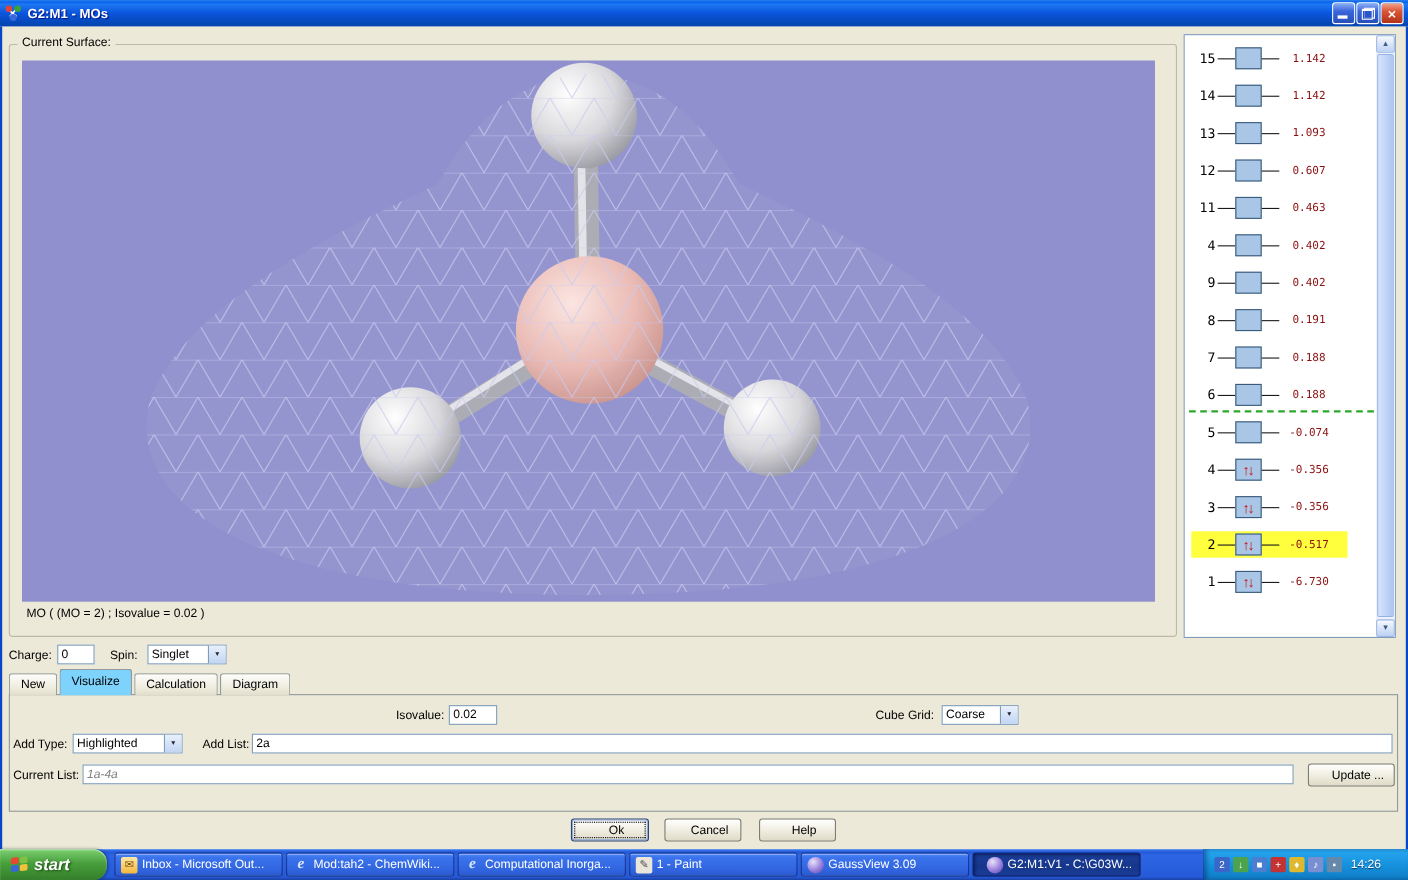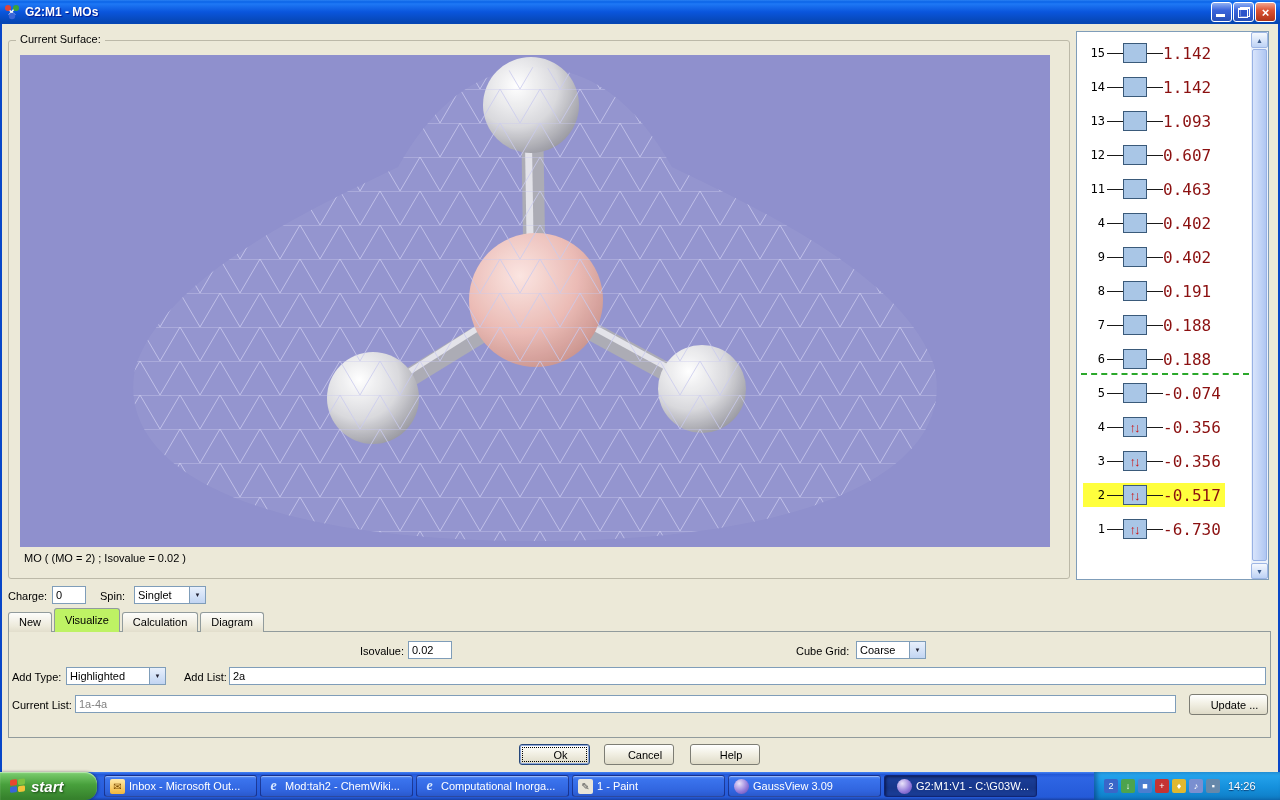--- a/index.html
+++ b/index.html
@@ -39,51 +39,51 @@
   background:#fff; border:1px solid #7F9DB9; }
 .mo-list { position:absolute; left:0; top:0; width:148px; height:547px; overflow:hidden; }
 .mo-row { position:absolute; left:6px; width:146px; height:24px; display:flex; align-items:center; }
 .mo-row.hl { background:#FFFF3D; }
 .mo-num { width:24px; text-align:right; padding-right:2px; font-family:"DejaVu Sans Mono",monospace; font-size:12px; }
 .mo-line { width:16px; height:1px; background:#1a1a1a; }
 .mo-box { width:24px; height:20px; background:#A9C6E6; border:1px solid #3A5A7A;
   display:flex; align-items:center; justify-content:center; }
 .arr { color:#CC1111; font-size:13px; font-weight:bold; line-height:1; }
 .arr.up { letter-spacing:-2px; }
-.mo-energy { width:54px; text-align:left; font-family:"DejaVu Sans Mono",monospace; font-size:16px; color:#8B1010; }
+.mo-energy { width:54px; text-align:center; font-family:"DejaVu Sans Mono",monospace; font-size:10px; color:#8B1010; }
 .mo-check { position:absolute; left:150px; top:6px; width:11px; height:11px; border:1px solid #777; }
 .mo-check.gray { background:#C6C6C6; }
 .mo-check.red  { background:#E02828; border-color:#8A1010; }
 .mo-divider { position:absolute; left:4px; top:341px; width:168px; border-top:2px dashed #2BA82B; }
 
 
 .vscroll { position:absolute; right:0; top:0; width:17px; height:547px; background:#ECF2FB; }
 .sb-btn { position:absolute; left:0; width:17px; height:16px;
   background:linear-gradient(180deg,#F6F9FE,#BDD2F5); border:1px solid #9EB6E4; border-radius:2px;
   color:#3A5A8A; font-size:7px; display:flex; align-items:center; justify-content:center; }
 .sb-btn.up { top:0; } .sb-btn.dn { bottom:0; }
 .sb-thumb { position:absolute; left:1px; top:17px; width:15px; height:512px;
   background:linear-gradient(90deg,#D8E4FB,#AFC6F2); border:1px solid #98B1E4; border-radius:2px; }
 
 
 .lbl { position:absolute; white-space:nowrap; }
 .xp-input { position:absolute; height:18px; border:1px solid #7F9DB9; background:#fff;
   font:11px "Liberation Sans",sans-serif; padding:1px 3px; }
-.xp-input.gray { color:#828282; }
+.xp-input.gray { color:#828282;font-style:italic; }
 .combo { position:absolute; height:18px; border:1px solid #7F9DB9; background:#fff; display:flex; }
 .combo-text { flex:1; padding:2px 3px 0; overflow:hidden; white-space:nowrap; }
 .combo-btn { width:16px; border-left:1px solid #7F9DB9;
   background:linear-gradient(180deg,#E8F0FC,#C2D5F2);
   display:flex; align-items:center; justify-content:center; font-size:6px; color:#223; }
 
 
 .tabstrip { position:absolute; left:8px; top:608px; height:24px; display:flex; align-items:flex-end; z-index:2; }
 .tab { height:20px; padding:3px 10px 0; border:1px solid #919B9C; border-bottom:none;
   border-radius:3px 3px 0 0; background:linear-gradient(#FDFDFB,#EDEADB 70%,#E2DECC); margin-right:2px; }
-.tab.active { height:24px; padding-top:5px; background:#bef264; position:relative; z-index:3; }
+.tab.active { height:24px; padding-top:5px; background:#7dd3fc; position:relative; z-index:3; }
 .tabpanel { position:absolute; left:8px; top:631px; width:1263px; height:107px;
   border:1px solid #919B9C; background:#ECE9D8; }
 
 
 .xp-btn { position:absolute; height:21px; border:1px solid #7D7D74; border-radius:3px;
   background:linear-gradient(180deg,#FFFFFF,#F2F0E4 45%,#DFDBC8);
   font:11px "Liberation Sans",sans-serif; display:flex; align-items:center; justify-content:center;padding-left:12px; }
 .xp-btn.default { border-color:#26477A; box-shadow:inset 0 0 0 1px #8FA8DC;
   outline:1px dotted #000; outline-offset:-4px; }
 

